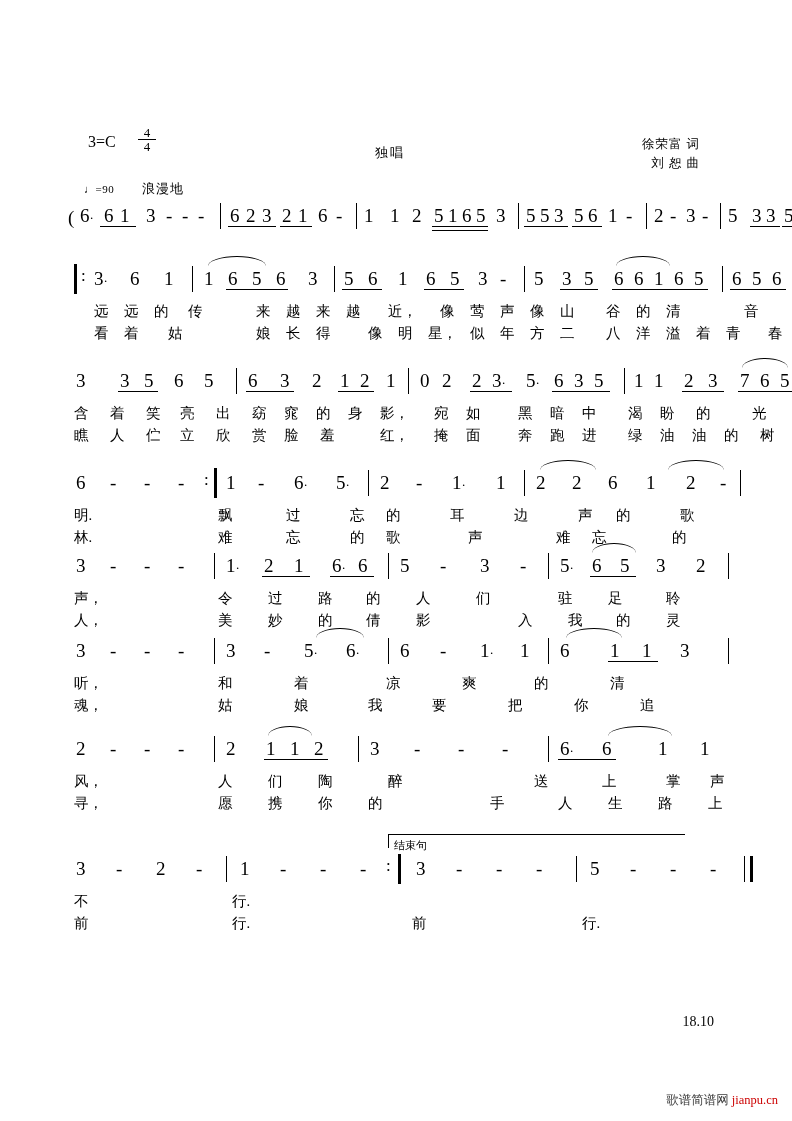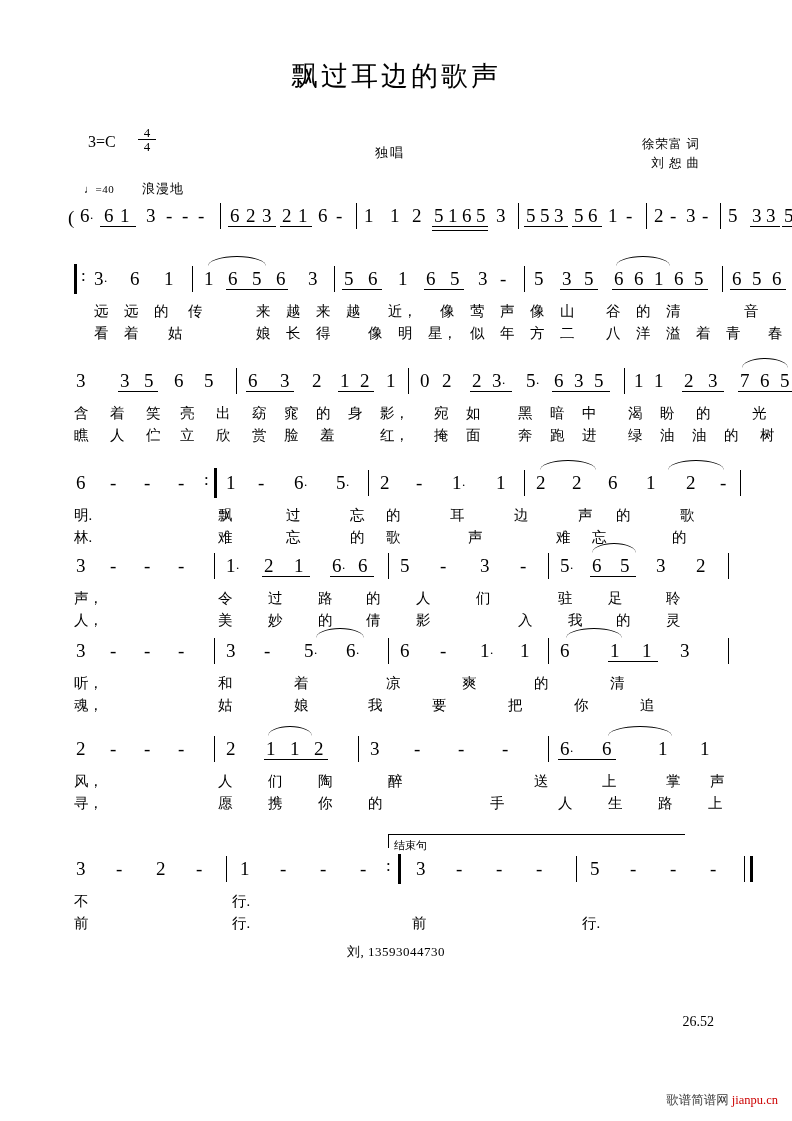--- a/index.html
+++ b/index.html
@@ -156,33 +156,32 @@
     width: 5px;
     border-left: 1.4px solid #000;
     border-right: 3px solid #000;
   }
 </style>
 </head>
 <body>
 
 <div class="page">
 
-  <div class="title">飘过耳边的歌声</div>
 
   <div class="key-sig">3=C</div>
   <div class="meter">
     <span class="num">4</span>
     <span class="den">4</span>
   </div>
   <div class="solo">独唱</div>
   <div class="credits">
     <div>徐荣富 词</div>
     <div>刘  恕 曲</div>
   </div>
-  <div class="tempo">♩=40</div>
+  <div class="tempo">♩=90</div>
   <div class="expr">浪漫地</div>
 
   <div class="row" style="top:205px;">
     <div class="notes">
       <span class="n" style="left:0px;top:2px;">(</span>
       <span class="n" style="left:12px;">6<span style="font-size:13px;">·</span></span>
       <span class="n" style="left:36px;">6</span>
       <span class="n" style="left:52px;">1</span>
       <span style="position:absolute;left:32px;top:21px;width:36px;border-bottom:1.3px solid #000;"></span>
       <span class="n" style="left:78px;">3</span>
@@ -647,17 +646,16 @@
       <span class="l" style="left:164px;">行.</span>
     </div>
     <div class="lyric">
       <span class="l" style="left:6px;">前</span>
       <span class="l" style="left:164px;">行.</span>
       <span class="l" style="left:344px;">前</span>
       <span class="l" style="left:514px;">行.</span>
     </div>
   </div>
 
-  <div class="footer-phone">刘, 13593044730</div>
-  <div class="date">26.52</div>
+  <div class="date">18.10</div>
   <div class="watermark">歌谱简谱网 <span class="red">jianpu.cn</span></div>
 
 </div>
 
 </body></html>

